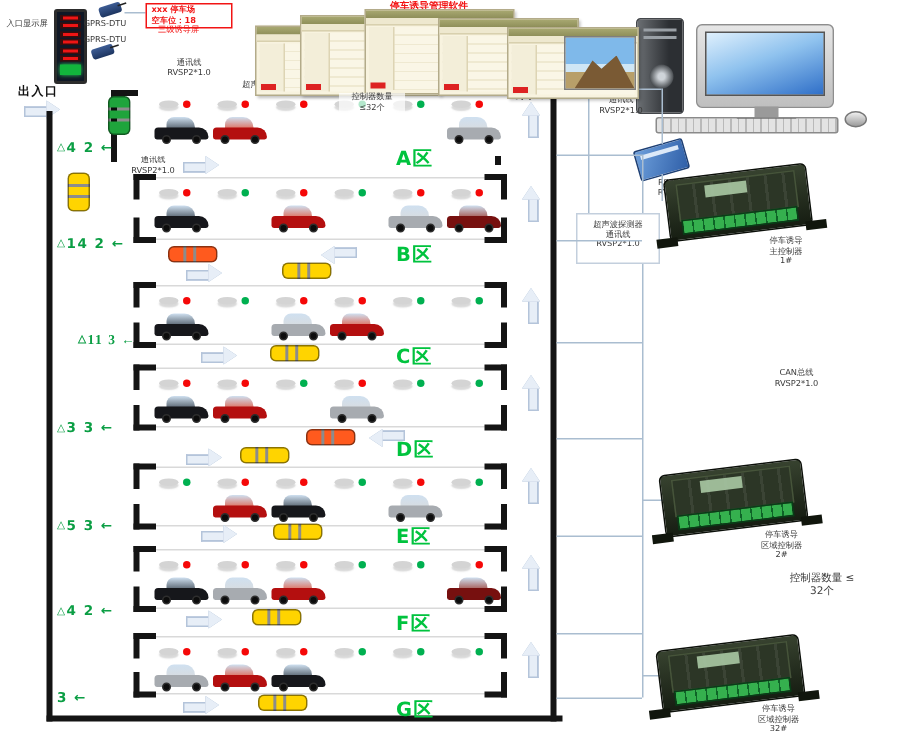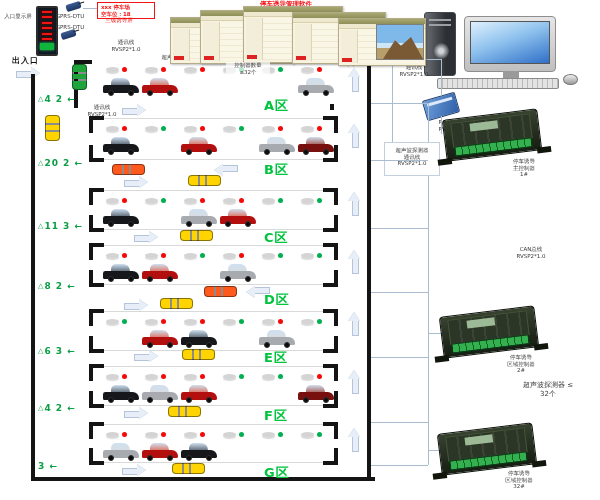--- a/index.html
+++ b/index.html
@@ -231,21 +231,21 @@
   </div>
   <div class="wirebox" style="left:384px;top:142px;width:54px;height:32px;">
     <div class="lbl" style="left:0;top:4px;width:54px;">
       <span>超声波探测器</span><br><span>通讯线</span><br><span>RVSP2*1.0</span>
     </div>
   </div>
   <div class="lbl" style="left:508px;top:246px;width:46px;">
     <span>CAN总线</span><br><span>RVSP2*1.0</span>
   </div>
   <div class="lbl" style="left:518px;top:381px;width:60px;font-size:7px;line-height:9px;">
-    <span>超声波探测器 ≤</span><br><span>32个</span>
+    <span>控制器数量 ≤</span><br><span>32个</span>
   </div>
   <div class="wire" style="left:428px;top:333px;width:16px;height:1px;"></div>
   <div class="wire" style="left:428px;top:450px;width:14px;height:1px;"></div>
 
   <div class="ctrl" style="left:444px;top:114px;">
     <div class="face"></div>
       <div class="lcd"></div>
       <div class="term"></div>
       <div class="ear1"></div>
       <div class="ear2"></div>
@@ -615,21 +615,21 @@
         <i class="sh"></i>
         <i class="hd"></i>
       </div>
       <div class="wire" style="left: 371px; top: 465px; width: 57px; height: 1px;"></div>
       <div class="arr right" style="left: 122px; top: 464px;">
         <i class="sh"></i>
         <i class="hd"></i>
       </div>
       <div class="tcar" style="left: 172px; top: 463px; background: linear-gradient(90deg, rgb(255, 212, 0) 0px, rgb(255, 212, 0) 9px, rgba(0, 0, 0, 0.45) 9px, rgba(0, 0, 0, 0.45) 11px, rgb(255, 212, 0) 11px, rgb(255, 212, 0) 16px, rgba(0, 0, 0, 0.45) 16px, rgba(0, 0, 0, 0.45) 18px, rgb(255, 212, 0) 18px, rgb(255, 212, 0) 33px);"></div>
       <div class="guide" style="left: 38px; top: 94px;"><span class="tri">△</span><span>4 2</span> <span>←</span></div>
-      <div class="guide" style="left: 38px; top: 158px;"><span class="tri">△</span><span>20 2</span> <span>←</span></div>
-      <div class="guide" style="left: 38px; top: 221px;"><span class="tri">△</span><span>11 3</span> <span>←</span></div>
-      <div class="guide" style="left: 38px; top: 281px;"><span class="tri">△</span><span>8 2</span> <span>←</span></div>
-      <div class="guide" style="left: 38px; top: 346px;"><span class="tri">△</span><span>6 3</span> <span>←</span></div>
+      <div class="guide" style="left: 38px; top: 158px;"><span class="tri">△</span><span>14 2</span> <span>←</span></div>
+      <div class="guide" style="left: 52px; top: 221px; font-family: Liberation Serif, serif;"><span class="tri">△</span><span>11 3</span> <span>←</span></div>
+      <div class="guide" style="left: 38px; top: 281px;"><span class="tri">△</span><span>3 3</span> <span>←</span></div>
+      <div class="guide" style="left: 38px; top: 346px;"><span class="tri">△</span><span>5 3</span> <span>←</span></div>
       <div class="guide" style="left: 38px; top: 403px;"><span class="tri">△</span><span>4 2</span> <span>←</span></div>
       <div class="guide" style="left: 38px; top: 461px;"><span class="tri"></span><span>3</span> <span>←</span></div>
     </div>
 
 </div>
 
 </body></html>

